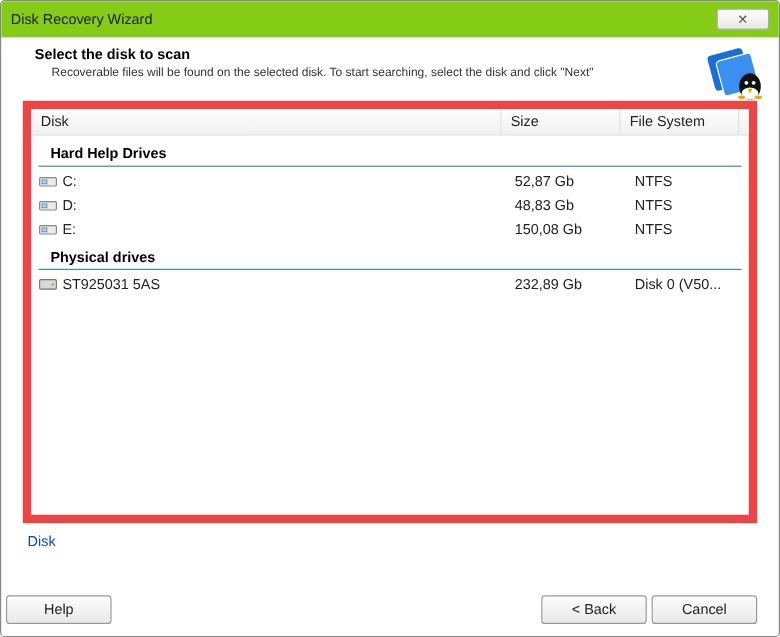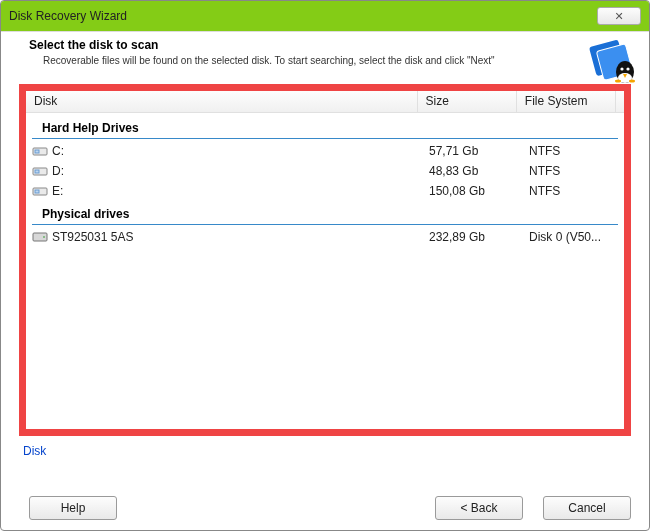--- a/index.html
+++ b/index.html
@@ -118,24 +118,24 @@
   .menu-link {
     color: #0645CC;
     font-size: 12px;
     margin: 8px 0 0 22px;
     display: inline-block;
     cursor: pointer;
   }
   .footer {
     position: absolute;
     bottom: 10px;
-    left: 28px;
+    left: 4px;
     right: 18px;
     display: flex;
-    gap: 20px;
+    gap: 4px;
     align-items: center;
   }
   .footer .spacer { flex: 1; }
   button.win {
     height: 24px;
     min-width: 88px;
     border: 1px solid #9a9a9a;
     border-radius: 3px;
     background: linear-gradient(#fdfdfd,#e9e9e9);
     font-family: inherit;
@@ -196,21 +196,21 @@
     <div class="item-row">
       <div class="c-disk">
         <span class="drive-icon">
           <svg width="16" height="12" viewBox="0 0 16 12">
               <rect x="1" y="3" width="14" height="7" rx="1" fill="#eaeaea" stroke="#888"></rect>
               <rect x="3" y="5" width="4" height="3" fill="#bcd6f0" stroke="#6a9bd1"></rect>
             </svg>
         </span>
         <span>C:</span>
       </div>
-      <div class="c-size">57,71 Gb</div>
+      <div class="c-size">52,87 Gb</div>
       <div class="c-fs">NTFS</div>
     </div>
 
     <div class="item-row">
       <div class="c-disk">
         <span class="drive-icon">
           <svg width="16" height="12" viewBox="0 0 16 12">
               <rect x="1" y="3" width="14" height="7" rx="1" fill="#eaeaea" stroke="#888"></rect>
               <rect x="3" y="5" width="4" height="3" fill="#bcd6f0" stroke="#6a9bd1"></rect>
             </svg>

